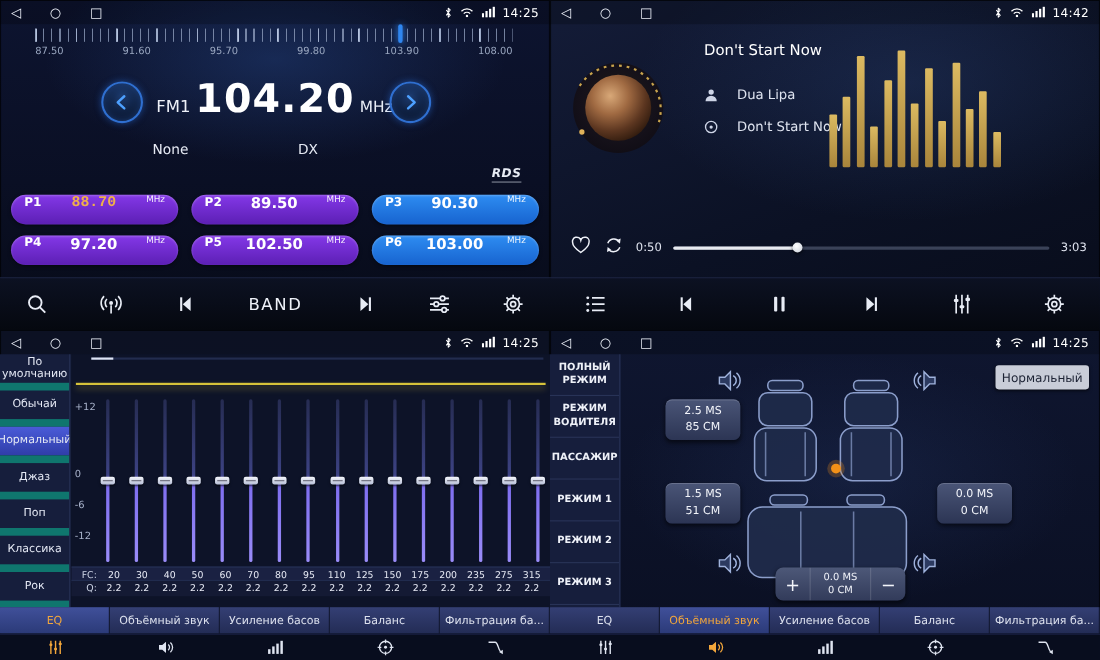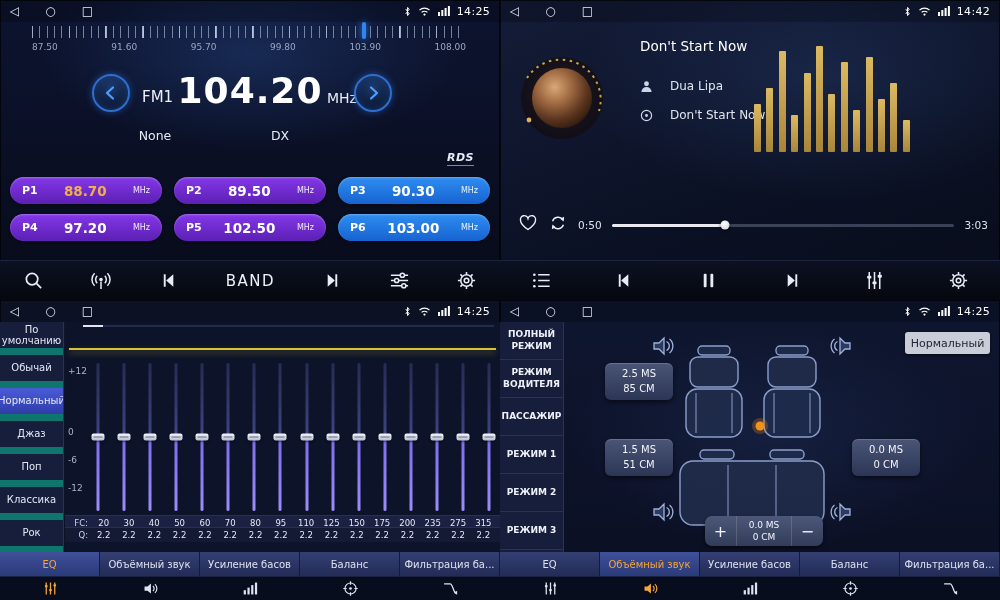--- a/index.html
+++ b/index.html
@@ -45,30 +45,30 @@
   .band-name { position:absolute; left:142px; top:88px; font-size:15px; color:#eef1f8; }
   .bigfreq { position:absolute; left:0; right:0; top:70px; text-align:center;
     font-size:36px; font-weight:700; letter-spacing:1px; color:#fff; }
   .freq-unit { position:absolute; left:327px; top:90px; font-size:14px; color:#e9edf6; }
   .sub-none { position:absolute; left:31%; top:128px; transform:translateX(-50%); font-size:12.5px; color:#e6eaf4; }
   .sub-dx { position:absolute; left:56%; top:128px; transform:translateX(-50%); font-size:12.5px; color:#e6eaf4; }
   .rds { position:absolute; top:151px; right:26px; font-style:italic; font-weight:700;
     font-size:11px; letter-spacing:.5px; color:#e8ecf5; border-bottom:1px solid rgba(232,236,245,.55); padding-bottom:1px; }
   .presets { position:absolute; left:10px; right:10px; top:177px;
     display:grid; grid-template-columns:repeat(3,1fr); gap:10px 12px; }
-  .preset { height:27px; border-radius:13.5px; display:flex; align-items:center;
+  .preset { height:27px; border-radius:13.5px; display:flex; align-items:flex-start;
     padding:0 12px; gap:6px; color:#fff;
     background:linear-gradient(180deg,#8438e8,#5c1fb4); box-shadow:inset 0 1px 2px rgba(255,255,255,.28), 0 1px 3px rgba(0,0,0,.5); }
   .preset.blue { background:linear-gradient(180deg,#2e8df2,#1763cf); }
   .p-label { font-size:11px; font-weight:700; }
   .p-freq { flex:1; text-align:center; font-size:13.5px; font-weight:700; }
-  .preset.amber .p-freq { color:#f0b04a; }
+  .preset.amber .p-freq { color:#f0b04a;font-family:Liberation Mono, monospace; }
   .p-unit { font-size:8px; opacity:.9; }
 
-  .toolbar { position:absolute; left:0; right:0; bottom:0; height:40px;
+  .toolbar { position:absolute; left:0; right:0; bottom:0; height:48px;
     display:flex; align-items:center; justify-content:space-around;
     background:linear-gradient(180deg,#0c1122,#05080f); border-top:1px solid #1c2440; color:#e8ecf5; }
   .toolbar svg { display:block; }
   .band-btn { font-size:15px; letter-spacing:1.5px; color:#eef1f8; }
 
   
   .album { position:absolute; left:18px; top:54px; width:88px; height:88px; }
   .album-disc { position:absolute; inset:3px; border-radius:50%;
     background:radial-gradient(circle at 50% 45%, #241d14 0%, #15111a 55%, #0b0910 100%); }
   .album-photo { position:absolute; inset:14px; border-radius:50%;

